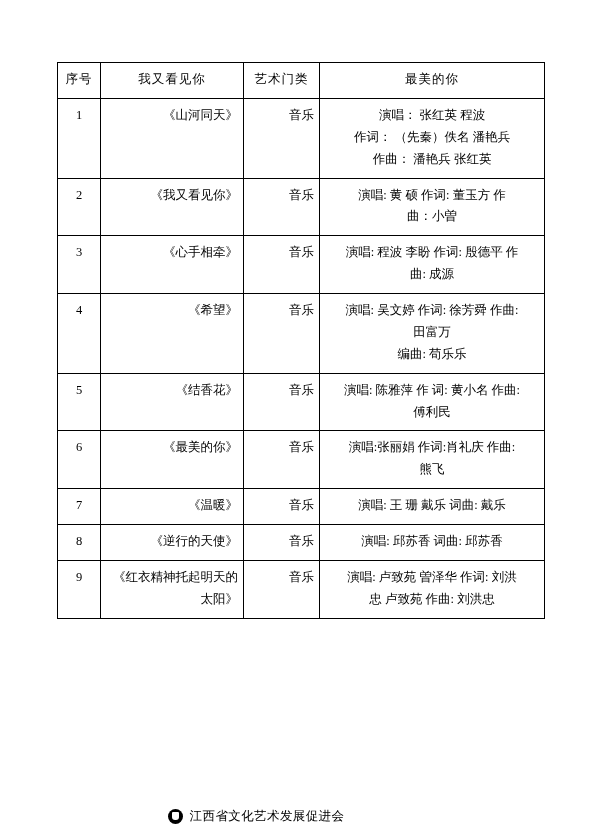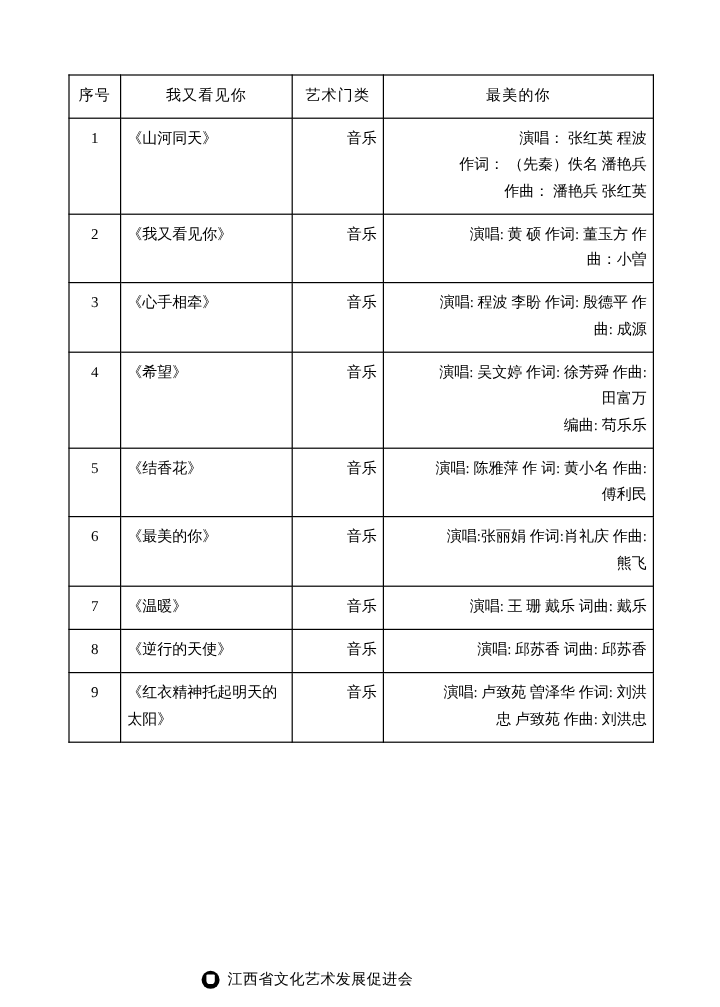--- a/index.html
+++ b/index.html
@@ -49,27 +49,27 @@
   thead td {
     text-align: center;
     letter-spacing: 1px;
     padding-top: 7px;
     padding-bottom: 8px;
   }
   td.seq {
     text-align: center;
   }
   td.title {
-    text-align: left;
+    text-align: right;
   }
   td.cat {
     text-align: right;
   }
   td.people {
-    text-align: right;
+    text-align: center;
     padding-left: 8px;
     padding-right: 6px;
   }
   .people-line {
     white-space: normal;
   }
   .footer {
     position: absolute;
     left: 0;
     bottom: 14px;

